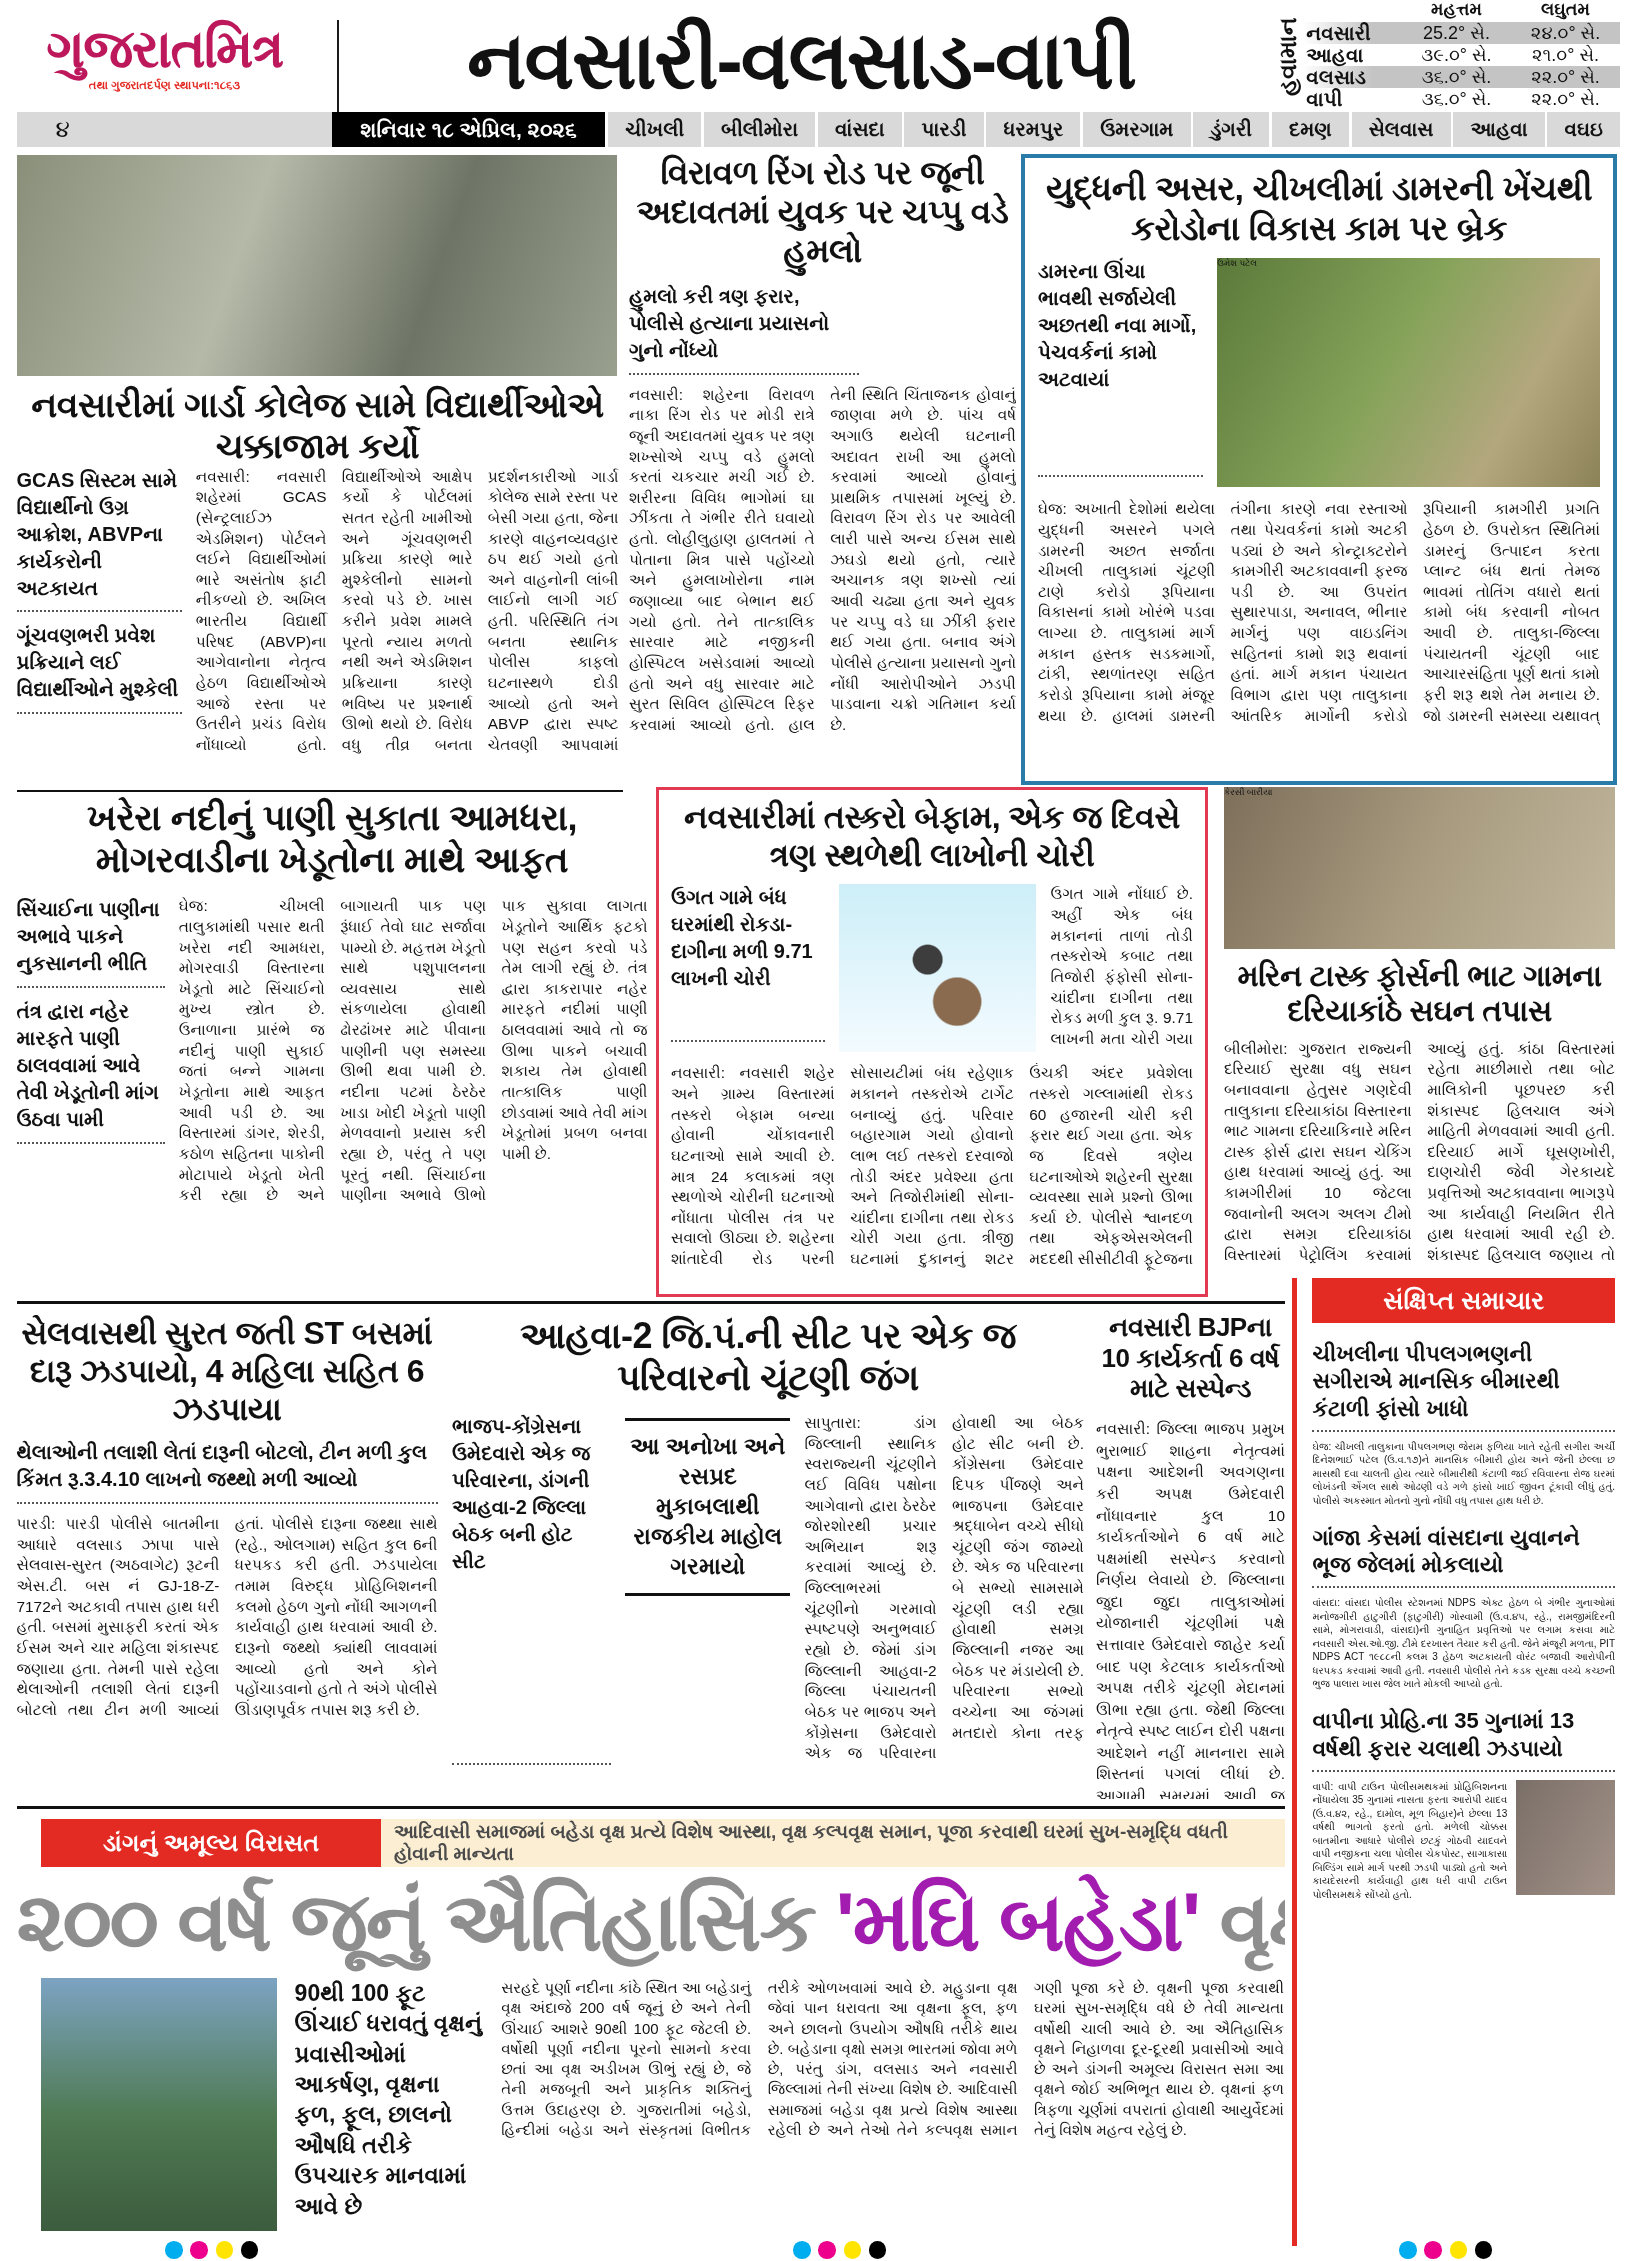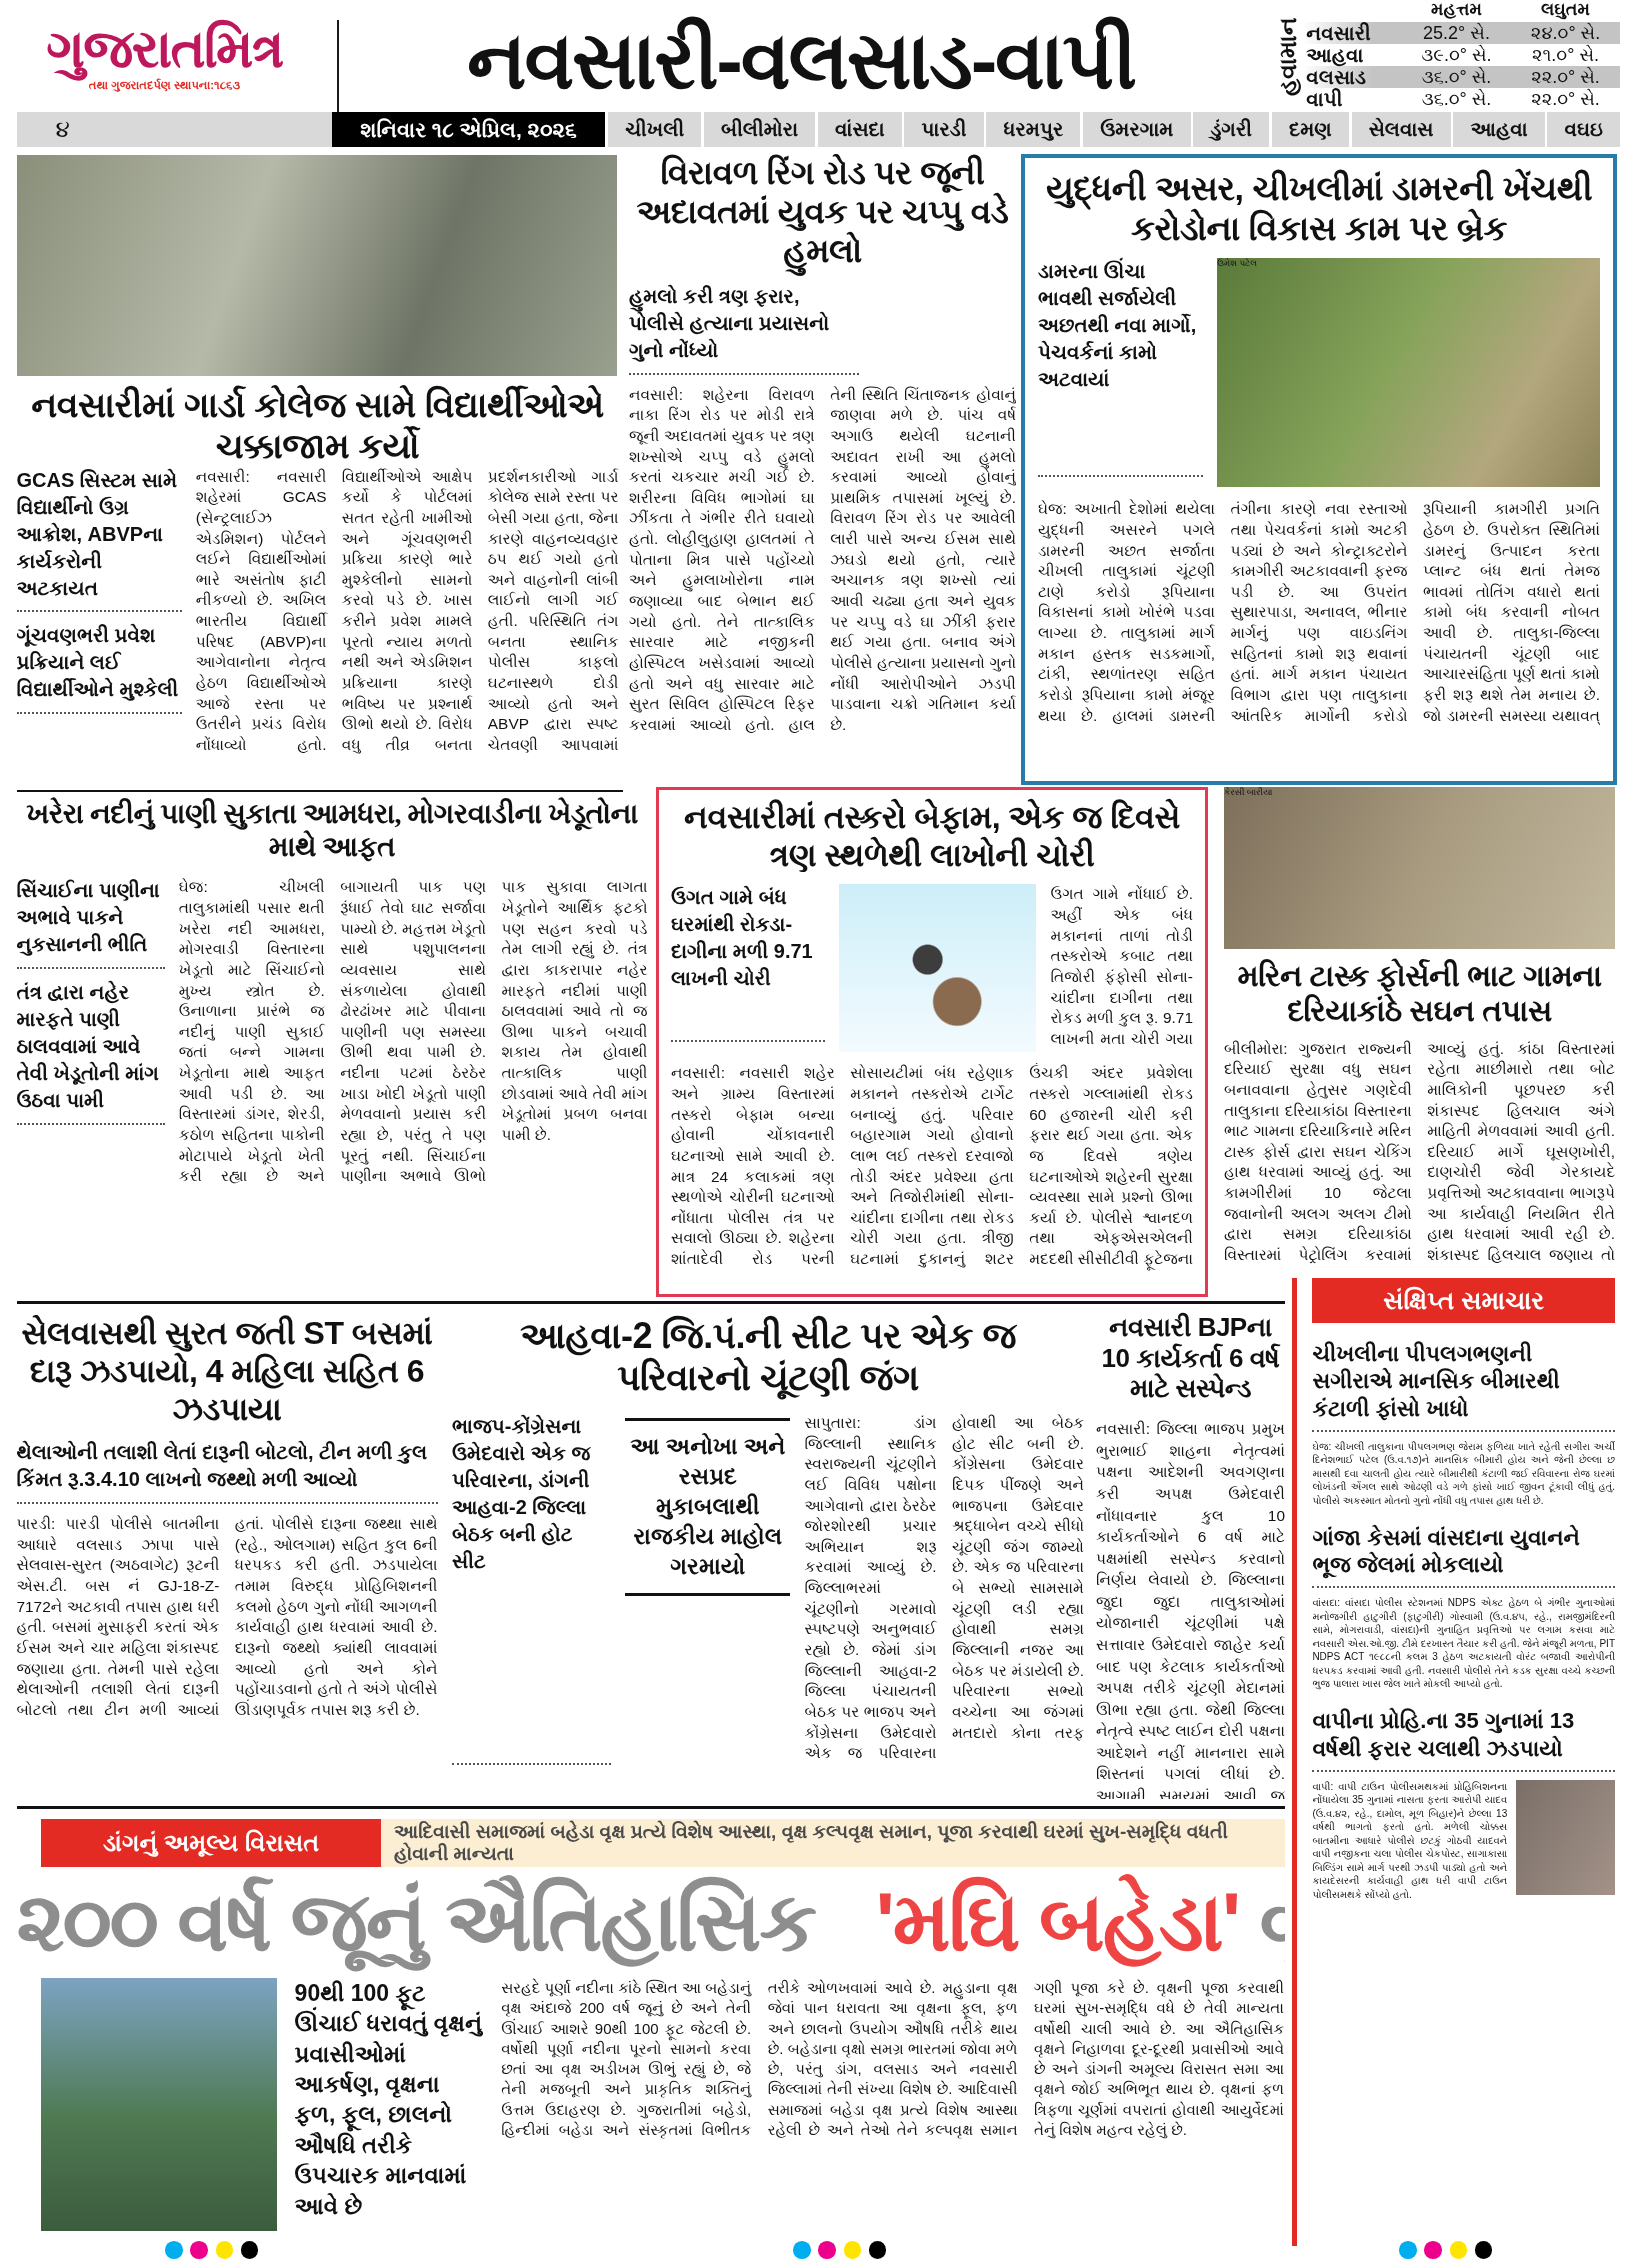--- a/index.html
+++ b/index.html
@@ -52,21 +52,21 @@
   .viraval-sub{width:230px;margin-top:12px;}
   .viraval-body{height:422px;margin-top:3.3px;}
   .art-yuddh{left:1021px;top:154px;width:596px;height:631px;border:4.4px solid #2a7ca8;padding:10px 13px;box-sizing:border-box;overflow:hidden;}
   .art-yuddh .headline{font-size:34px;}
   .yuddh-row{display:flex;gap:14.3px;margin-top:10px;height:229px;}
   .yuddh-row .subcol{width:165px;}
   .road-photo{position:relative;flex:1;background:linear-gradient(120deg,#5b7a3a,#86a35a 45%,#b3a77e 75%,#8c8257);overflow:hidden;}
   .yuddh-body{margin-top:12px;height:241px;}
   .divider-kharera{left:16.5px;top:790px;width:606px;height:2.2px;}
   .art-kharera{left:16.5px;top:797px;width:631px;height:496px;overflow:hidden;}
-  .art-kharera .headline{font-size:28px;font-family:Liberation Serif, serif;}
+  .art-kharera .headline{font-size:36px;}
   .kharera-grid{display:flex;gap:14.3px;margin-top:14.3px;height:340px;overflow:hidden;}
   .kharera-grid .subcol{width:148px;}
   .art-taskaro{left:656px;top:787px;width:552px;height:510px;border:3.8px solid #e23a52;padding:8.8px 12px;box-sizing:border-box;overflow:hidden;}
   .art-taskaro .headline{font-size:32px;}
   .taskaro-row{display:flex;gap:14.3px;margin-top:10px;height:168px;}
   .taskaro-row .subcol{width:154px;}
   .thief-cartoon{position:relative;width:197px;flex:none;background:
      radial-gradient(circle at 60% 70%,#8a6b4f 0 14%,rgba(0,0,0,0) 15%),
      radial-gradient(circle at 45% 45%,#3d3d3d 0 10%,rgba(0,0,0,0) 11%),
      linear-gradient(180deg,#cdeef8,#f3fbff);}
@@ -99,21 +99,21 @@
   .brief-h{font-size:22px;font-weight:bold;line-height:1.25;padding-bottom:7.7px;border-bottom:2.2px dotted #555;margin-bottom:7.7px;}
   .brief-b{font-size:10px;line-height:1.35;text-align:justify;}
   .accused-photo{float:right;width:99px;height:115px;margin:0 0 5.5px 8.8px;position:relative;background:linear-gradient(120deg,#7a6f68,#a39288);}
   .divider-bottom{left:16.5px;top:1806px;width:1268px;height:3.3px;}
   .strap-kicker{left:41px;top:1819px;width:340px;height:48px;background:#e32b24;color:#fff;font-size:24px;font-weight:bold;display:flex;align-items:center;justify-content:center;}
   .strap-text{left:381px;top:1819px;width:904px;height:48px;background:#fbeed3;color:#4a4a4a;font-size:19px;font-weight:bold;display:flex;align-items:center;justify-content:center;padding:0 13px;box-sizing:border-box;}
   .feature-headline{
     left:16.5px;top:1872px;width:1268px;height:100px;font-size:82px;font-weight:800;color:#8e8e8e;
     text-align:center;letter-spacing:-2.2px;line-height:100px;white-space:nowrap;overflow:hidden;
   }
-  .feature-hl-red{color:#ef4444;margin-left:40px;}
+  .feature-hl-red{color:#a21caf;}
   .feature-row{left:41px;top:1978px;width:1243px;height:253px;display:flex;gap:17.6px;overflow:hidden;}
   .tree-photo{position:relative;width:236px;flex:none;background:linear-gradient(180deg,#7ca3c2,#4f7a52 55%,#3c5c3e);}
   .feature-intro{width:189px;flex:none;overflow:hidden;}
   .intro-text{font-size:23px;font-weight:bold;line-height:1.32;padding-bottom:10px;border-bottom:2.2px dotted #555;margin-bottom:10px;}
   .feature-body{flex:1;column-count:3;column-gap:16.5px;font-size:15px;line-height:1.35;text-align:justify;overflow:hidden;}
   .regmarks{position:absolute;top:2241px;display:flex;gap:7.7px;}
   .regmarks.g1{left:165px;} .regmarks.g2{left:793px;} .regmarks.g3{left:1399px;}
   .regdot{width:17.6px;height:17.6px;border-radius:50%;display:inline-block;}
 </style>
 </head>

